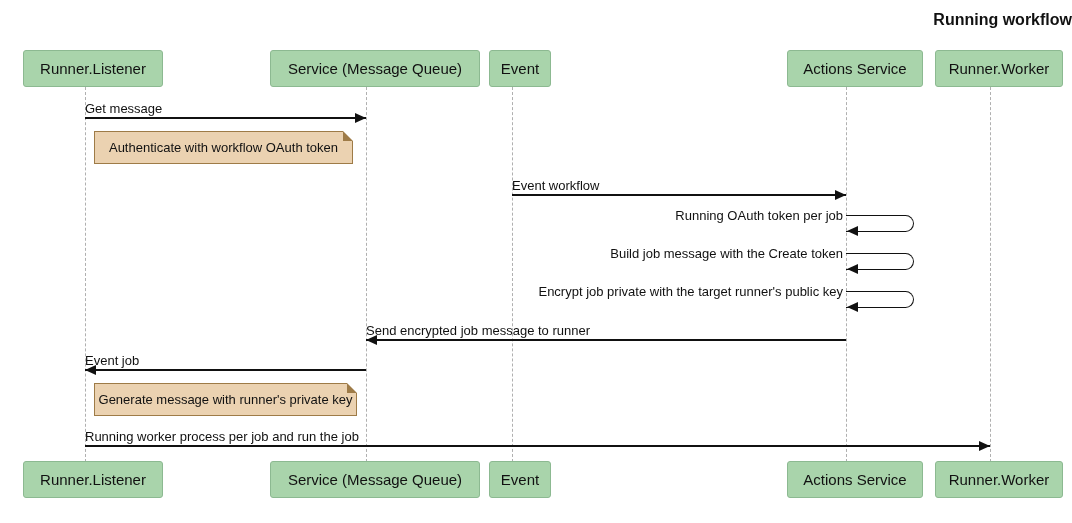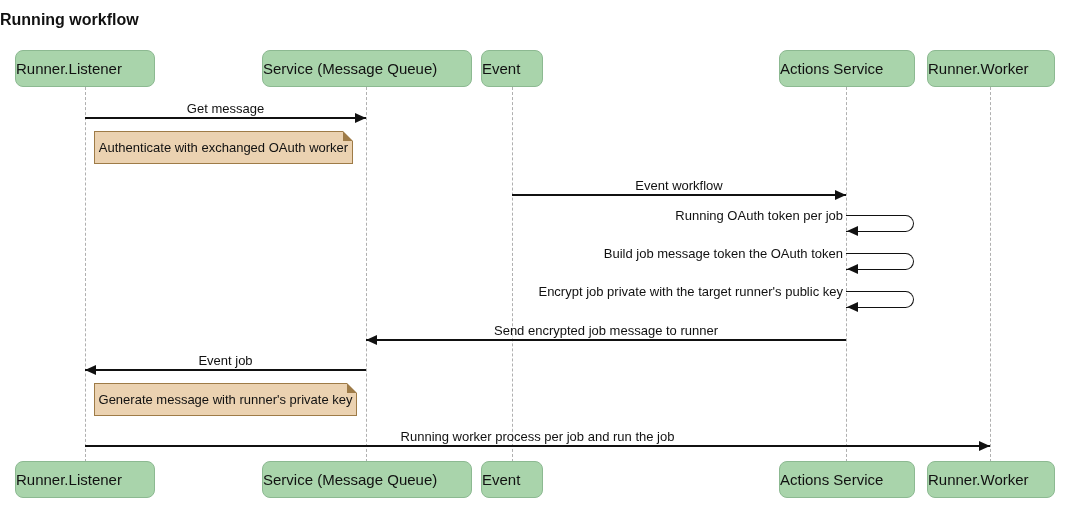--- a/index.html
+++ b/index.html
@@ -17,38 +17,38 @@
   .stage {
     position:relative;
     width:1072px; height:523px;
     background:var(--bg);
     font-family:"Liberation Sans", sans-serif;
     color:var(--text);
     overflow:hidden;
   }
   .title {
     position:absolute; left:0; top:11px; width:1072px;
-    text-align:left; font-size:16px; font-weight:bold;
+    text-align:right; font-size:16px; font-weight:bold;
   }
   .lifeline {
     position:absolute; top:87px; height:375px; width:0;
     border-left:1px dashed var(--lifeline);
   }
   .actor {
     position:absolute; height:37px; line-height:35px;
     background:var(--actor-fill);
     border:1px solid var(--actor-border);
-    border-radius:8px;
-    text-align:left; font-size:15px;
+    border-radius:3px;
+    text-align:center; font-size:15px;margin-left:8px;
   }
   .actor.top { top:50px; }
   .actor.bottom { top:461px; }
   .msg-label {
     position:absolute; height:16px; line-height:16px;
-    font-size:13px; text-align:center; white-space:nowrap;
+    font-size:13px; white-space:nowrap;
   }
   .msg-label.right-align { text-align:right; }
   .msg-line {
     position:absolute; height:1.5px; background:var(--line);
   }
   .arrow-right {
     position:absolute; width:0; height:0;
     border-top:5px solid transparent;
     border-bottom:5px solid transparent;
     border-left:11px solid var(--line);
@@ -96,33 +96,33 @@
   <div class="actor top" style="left:262px;width:210px">Service (Message Queue)</div>
   <div class="actor top" style="left:481px;width:62px">Event</div>
   <div class="actor top" style="left:779px;width:136px">Actions Service</div>
   <div class="actor top" style="left:927px;width:128px">Runner.Worker</div>
 
   <div class="msg-label" style="left:85px;width:281px;top:101px">Get message</div>
   <div class="msg-line" style="left:85px;width:281px;top:117px"></div>
   <div class="arrow-right" style="left:355px;top:113px"></div>
 
   <div class="note" style="left:94px;top:131px;width:259px;height:33px;line-height:31px">
-    <span>Authenticate with exchanged OAuth worker</span>
+    <span>Authenticate with workflow OAuth token</span>
     <span class="fold"></span>
   </div>
 
   <div class="msg-label" style="left:512px;width:334px;top:178px">Event workflow</div>
   <div class="msg-line" style="left:512px;width:334px;top:194px"></div>
   <div class="arrow-right" style="left:835px;top:190px"></div>
 
   <div class="msg-label right-align" style="left:343px;width:500px;top:208px">Running OAuth token per job</div>
   <div class="self-loop" style="left:846px;top:215px"></div>
   <div class="arrow-left" style="left:847px;top:226px"></div>
 
-  <div class="msg-label right-align" style="left:343px;width:500px;top:246px">Build job message token the OAuth token</div>
+  <div class="msg-label right-align" style="left:343px;width:500px;top:246px">Build job message with the Create token</div>
   <div class="self-loop" style="left:846px;top:253px"></div>
   <div class="arrow-left" style="left:847px;top:264px"></div>
 
   <div class="msg-label right-align" style="left:343px;width:500px;top:284px">Encrypt job private with the target runner's public key</div>
   <div class="self-loop" style="left:846px;top:291px"></div>
   <div class="arrow-left" style="left:847px;top:302px"></div>
 
   <div class="msg-label" style="left:366px;width:480px;top:323px">Send encrypted job message to runner</div>
   <div class="msg-line" style="left:366px;width:480px;top:339px"></div>
   <div class="arrow-left" style="left:366px;top:335px"></div>

